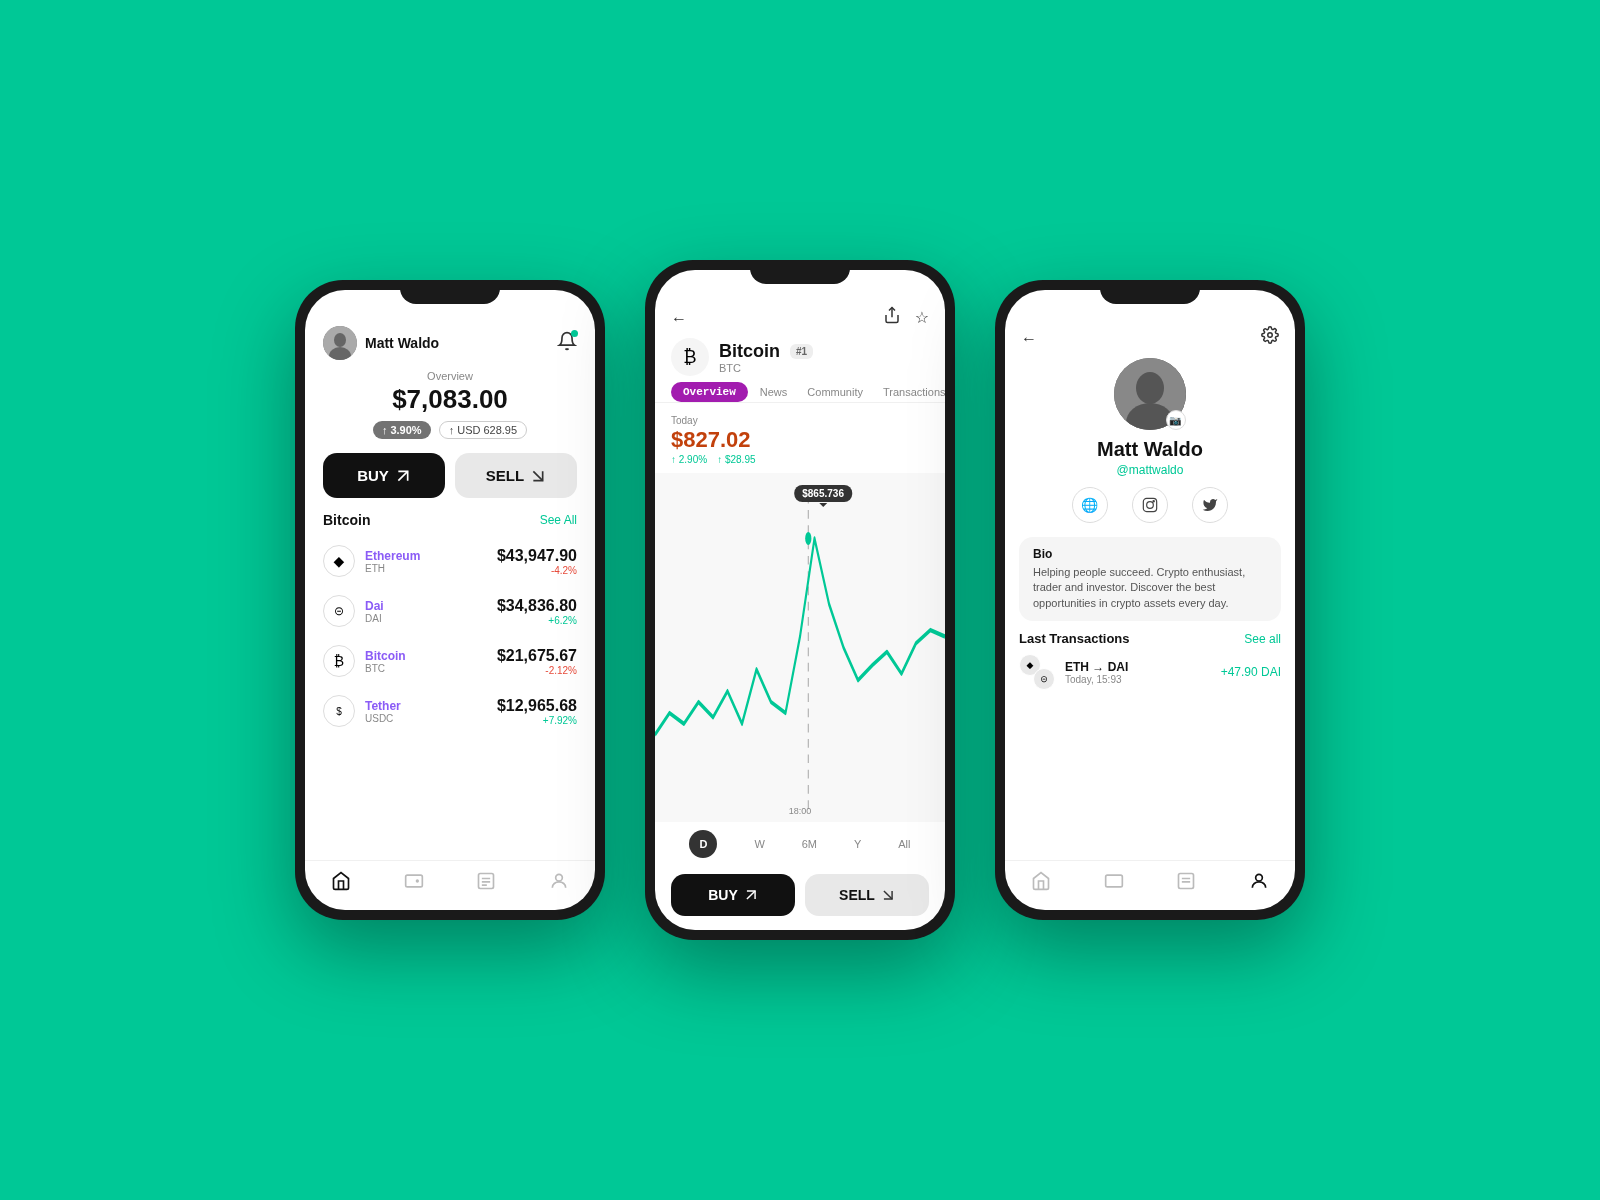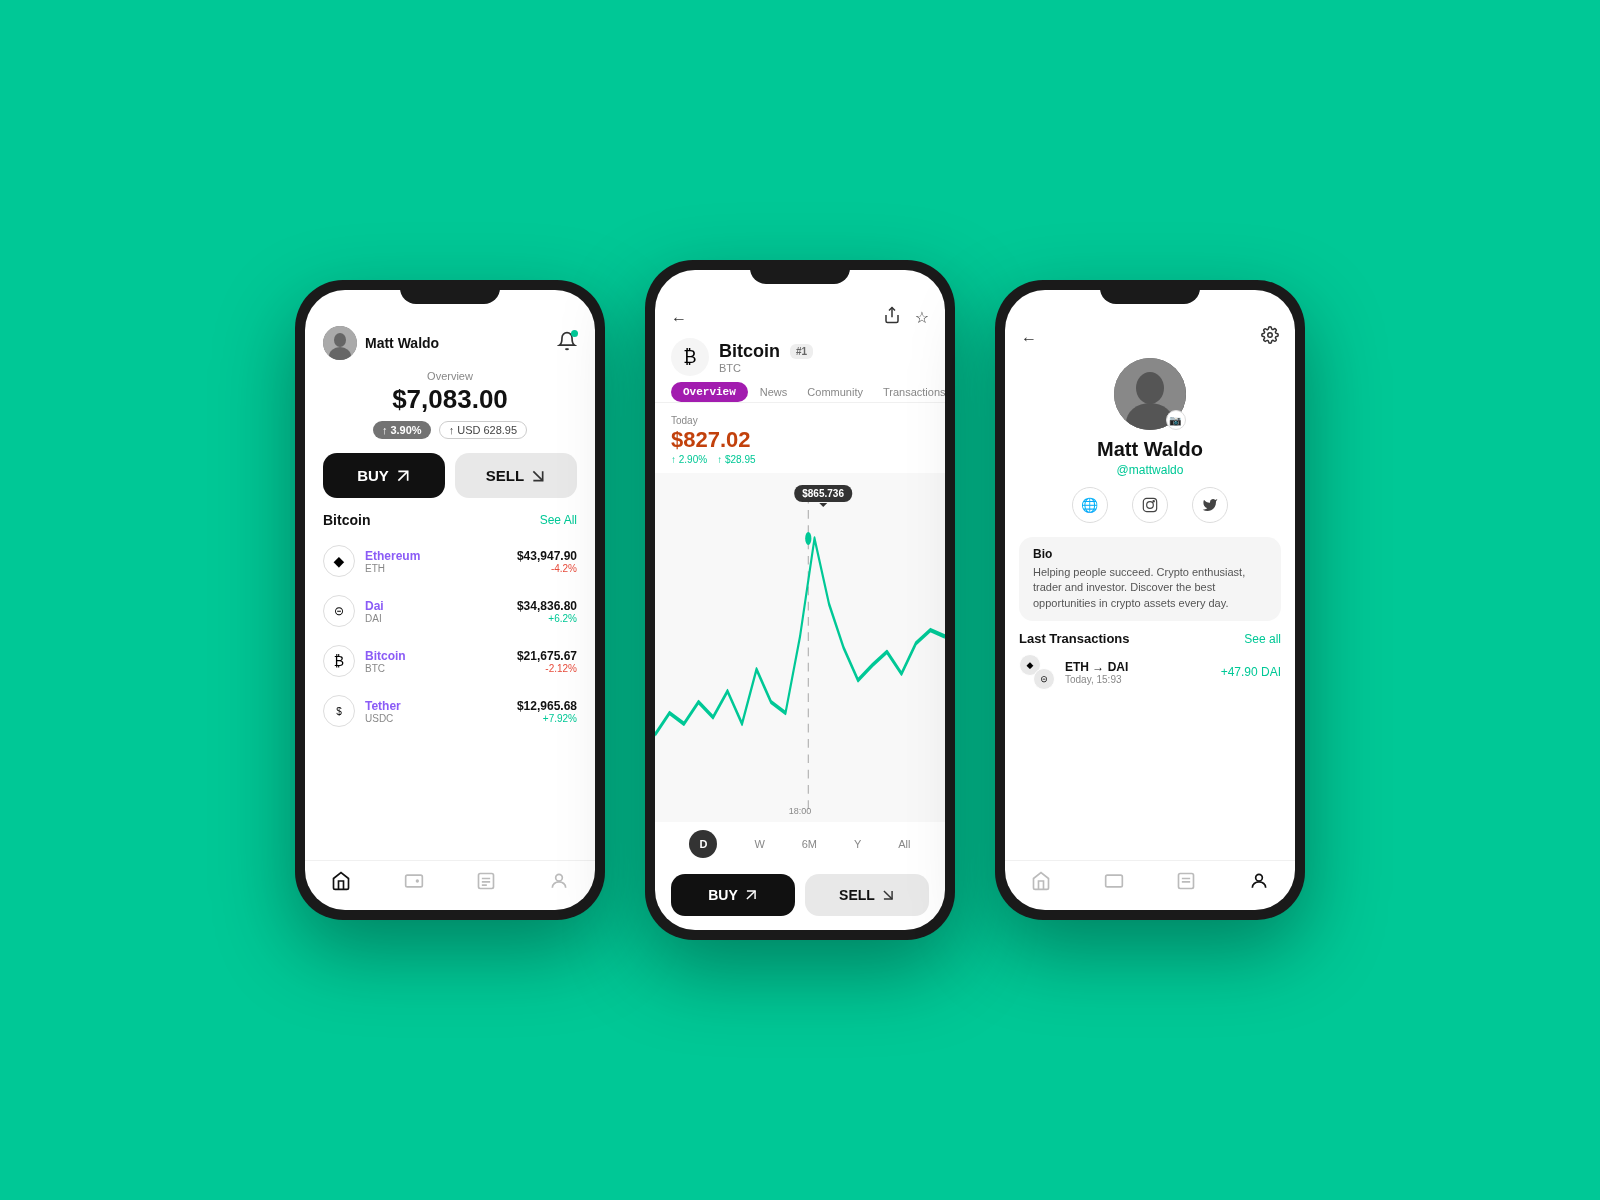--- a/index.html
+++ b/index.html
@@ -175,21 +175,21 @@
       display: flex;
       align-items: center;
       justify-content: center;
       font-size: 14px;
       flex-shrink: 0;
     }
     .asset-info { flex: 1; }
     .asset-name { font-size: 12px; font-weight: 600; color: #8b5cf6; }
     .asset-symbol { font-size: 10px; color: #888; }
     .asset-values { text-align: right; }
-    .asset-price { font-size: 12px; font-weight: 600; color: #111; margin-left: 40px; }
+    .asset-price { font-size: 16px; font-weight: 600; color: #111; margin-left: 40px; }
     .asset-change-neg { font-size: 10px; color: #e74c3c; }
     .asset-change-pos { font-size: 10px; color: #00C896; }
 
     .bottom-nav {
       display: flex;
       justify-content: space-around;
       align-items: center;
       padding: 10px 0 14px;
       border-top: 1px solid #f0f0f0;
       margin-top: auto;

